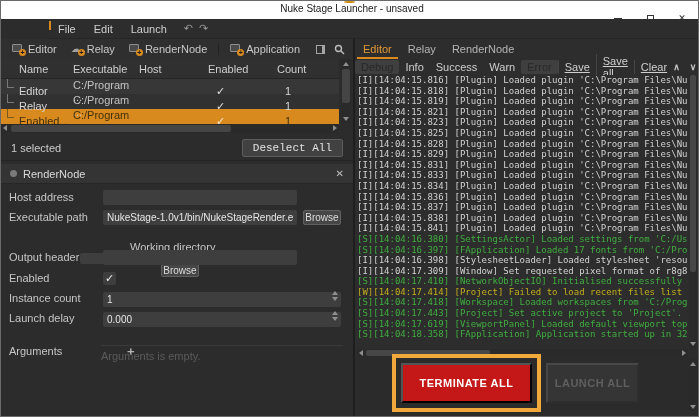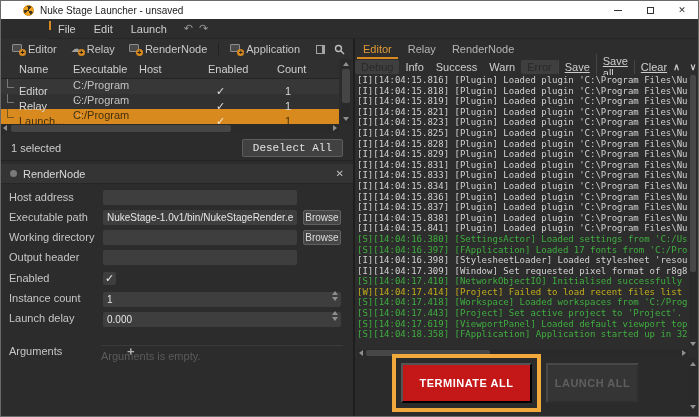--- a/index.html
+++ b/index.html
@@ -1,20 +1,20 @@
 <!DOCTYPE html>
 <html><head>
 <meta charset="utf-8">
 <style>
   * { margin:0; padding:0; box-sizing:border-box; }
   html,body { background:#555; font-family:"Liberation Sans",sans-serif; }
   .window { position:relative; width:699px; height:417px; background:#2c2c2c; border:1px solid #6a6a6a; overflow:hidden; }
 
   
-  .titlebar { position:absolute; top:0; left:0; right:0; height:18px; background:#ffffff; display:flex; align-items:center; padding-left:22px; }
+  .titlebar { position:absolute; top:0; left:0; right:0; height:18px; background:#ffffff; display:flex; align-items:center; padding-left:5px;flex-direction:column; }
   .app-icon { width:11px; height:11px; border-radius:50%; margin-right:6px;
     background:conic-gradient(#3a3222 0 35deg,#f5a21b 35deg 105deg,#3a3222 105deg 155deg,#f5a21b 155deg 225deg,#3a3222 225deg 275deg,#f5a21b 275deg 345deg,#3a3222 345deg 360deg);
     border:1px solid #cf8a10; }
   .title-text { font-size:10px; color:#1a1a1a; }
   .win-controls { margin-left:auto; display:flex; align-items:center; height:100%; }
   .win-btn { width:32px; height:100%; display:flex; align-items:center; justify-content:center; color:#333; }
   .glyph-min { width:8px; height:1px; background:#333; }
   .glyph-max { width:7px; height:7px; border:1px solid #333; }
   .glyph-close { font-size:9px; line-height:9px; }
 
@@ -224,21 +224,21 @@
         <div class="trow">
           <span class="tcell tree-cell"></span>
           <span class="tcell c-name">Relay</span>
           <span class="tcell c-exec">C:/Program ...</span>
           <span class="tcell c-host"></span>
           <span class="tcell c-enab">✓</span>
           <span class="tcell c-count">1</span>
         </div>
         <div class="trow selected">
           <span class="tcell tree-cell"></span>
-          <span class="tcell c-name">Launch...</span>
+          <span class="tcell c-name">Enabled...</span>
           <span class="tcell c-exec">C:/Program ...</span>
           <span class="tcell c-host"></span>
           <span class="tcell c-enab">✓</span>
           <span class="tcell c-count">1</span>
         </div>
       </div>
 
     <div class="table-vscroll">
       <span class="arr arr-up"></span>
       <span class="thumb"></span>
@@ -263,21 +263,21 @@
 
     <div class="prow" style="top:130px;">
       <span class="plabel">Host address</span>
       <input class="pinput w-mid" style="">
     </div>
     <div class="prow" style="top:150px;">
       <span class="plabel">Executable path</span>
       <input class="pinput w-mid right" value="NukeStage-1.0v1/bin/NukeStageRender.exe" style="">
       <button class="browse-btn">Browse</button>
     </div>
-    <div class="prow" style="top:170px;">
+    <div class="prow" style="top:182px;flex-direction:column;">
       <span class="plabel">Working directory</span>
       <input class="pinput w-mid" style="">
       <button class="browse-btn">Browse</button>
     </div>
     <div class="prow" style="top:190px;">
       <span class="plabel">Output header</span>
       <input class="pinput w-mid" style="">
     </div>
     <div class="prow" style="top:211px;">
       <span class="plabel">Enabled</span>

